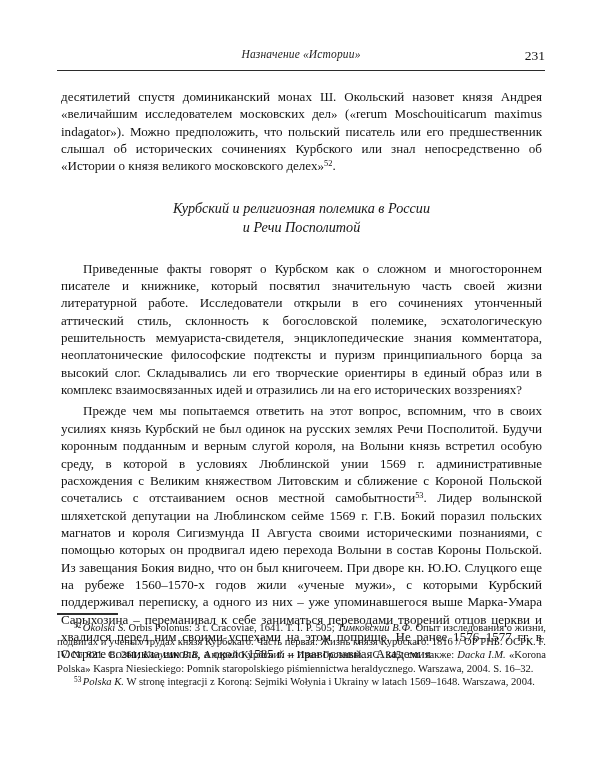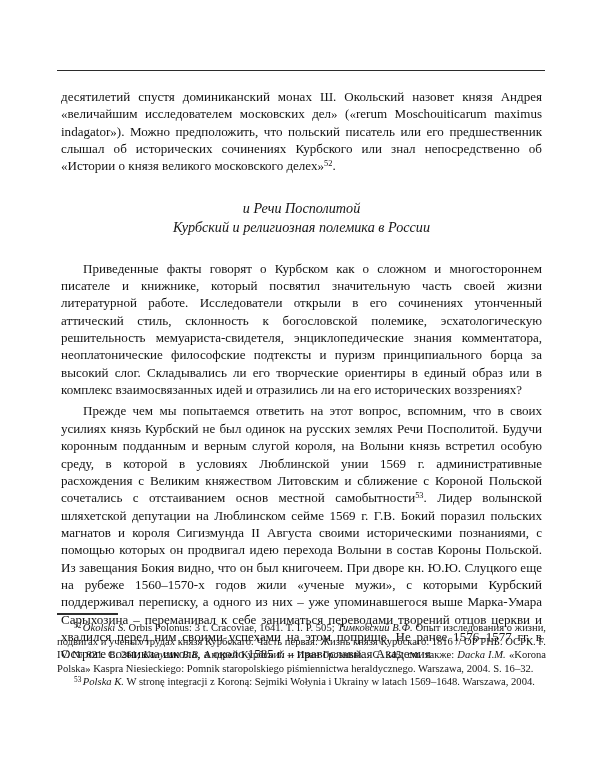--- a/index.html
+++ b/index.html
@@ -131,29 +131,33 @@
     line-height: 0;
     margin-right: 1.5px;
   }
   i, em { font-style: italic; }
 </style>
 </head>
 <body>
 
 <div class="page">
 
+  <div class="running-head">
+    <span class="running-head-title">Назначение «Истории»</span>
+    <span class="running-head-folio">231</span>
+  </div>
   <div class="head-rule"></div>
 
   <div class="column">
 
     <p class="body"><span>десятилетий спустя доминиканский монах Ш. Окольский назовет князя Анд­рея «величайшим исследователем московских дел» («rerum Moschouiticarum maximus indagator»). Можно предположить, что польский писатель или его предшественник слышал об исторических сочинениях Курбского или знал непосредственно об «Истории о князя великого московского делех»</span><sup class="fn">52</sup><span>.</span></p>
 
     <h2 class="section-heading">
+      <span class="line">Курбский и религиозная полемика в России</span>
       <span class="line">и Речи Посполитой</span>
-      <span class="line">Курбский и религиозная полемика в России</span>
     </h2>
 
     <p class="body indent">Приведенные факты говорят о Курбском как о сложном и многостороннем писателе и книжнике, который посвятил значительную часть своей жизни литературной работе. Исследователи открыли в его сочинениях утонченный аттический стиль, склонность к богословской полемике, эсхатологическую решительность мемуариста-свидетеля, энциклопедические знания коммента­тора, неоплатонические философские подтексты и пуризм принципиального борца за высокий слог. Складывались ли его творческие ориентиры в единый образ или в комплекс взаимосвязанных идей и отразились ли на его истори­ческих воззрениях?</p>
 
     <p class="body indent"><span>Прежде чем мы попытаемся ответить на этот вопрос, вспомним, что в своих усилиях князь Курбский не был одинок на русских землях Речи По­сполитой. Будучи коронным подданным и верным слугой короля, на Волыни князь встретил особую среду, в которой в условиях Люблинской унии 1569 г. административные расхождения с Великим княжеством Литовским и сбли­жение с Короной Польской сочетались с отстаиванием основ местной само­бытности</span><sup class="fn">53</sup><span>. Лидер волынской шляхетской депутации на Люблинском сейме 1569 г. Г.В. Бокий поразил польских магнатов и короля Сигизмунда II Августа своими историческими познаниями, с помощью которых он продвигал идею перехода Волыни в состав Короны Польской. Из завещания Бокия видно, что он был книгочеем. При дворе кн. Ю.Ю. Слуцкого еще на рубеже 1560–1570-х годов жили «ученые мужи», с которыми Курбский поддерживал переписку, а одного из них – уже упоминавшегося выше Марка-Умара Сарыхозина – переманивал к себе заниматься переводами творений отцов церкви и хва­лился перед ним своими успехами на этом поприще. Не ранее 1576–1577 гг. в Остроге возникла школа, а около 1585 г. – православная Академия</span></p>
 
   </div>
 
   <div class="footnote-rule"></div>
 

